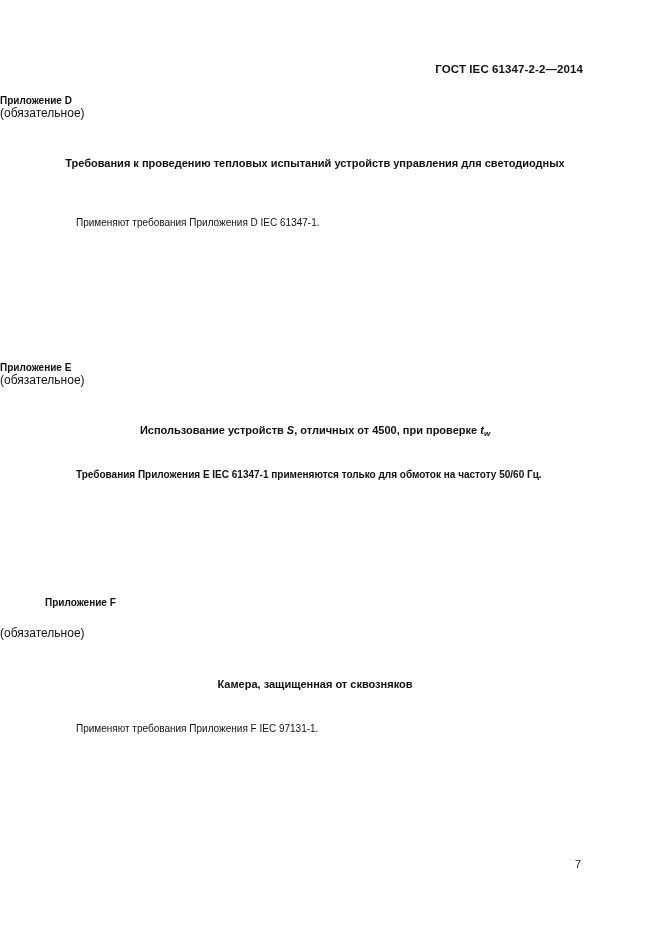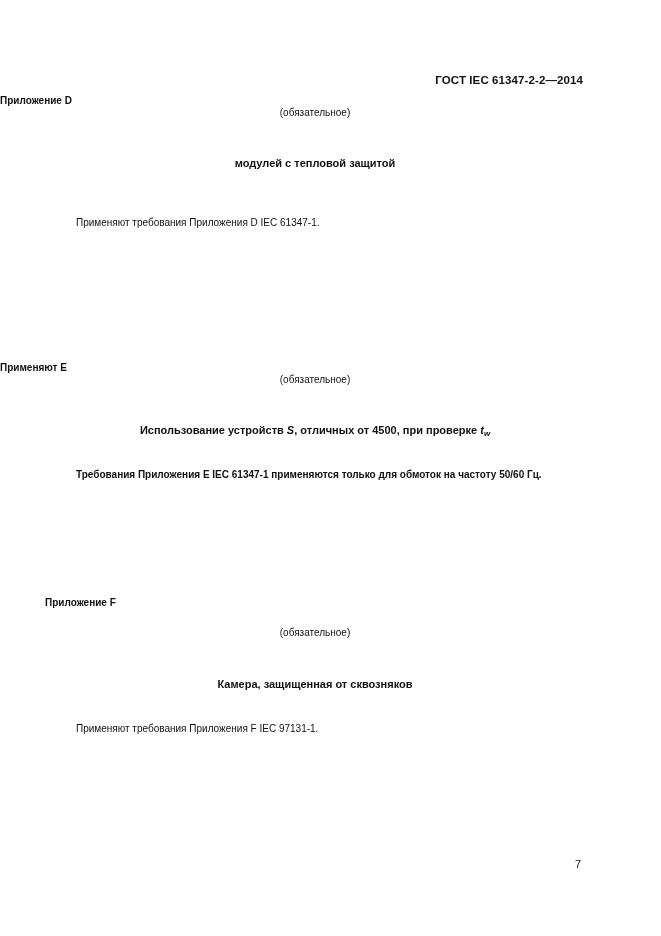--- a/index.html
+++ b/index.html
@@ -15,34 +15,32 @@
       font-family: "Liberation Sans", sans-serif;
       color: #111111;
     }
     .abs { position: absolute; }
     .header-code {
       top: 63px;
       right: 78px;
       font-size: 11.5px;
       font-weight: bold;
       letter-spacing: 0.1px;
-      margin-top: 11px;
     }
     .annex-title {
       left: 0;
       width: 630px;
       font-size: 10px;
       font-weight: bold;
       line-height: 12px;
     }
     .annex-status {
       left: 0;
       width: 630px;
-      text-align: center;
-      font-size: 10px;
+      font-size: 12px;
       line-height: 12px;
     }
     .section-heading {
       left: 40px;
       width: 550px;
       text-align: center;
       font-size: 11px;
       font-weight: bold;
       line-height: 15px;
     }
@@ -61,27 +59,27 @@
   </style>
 </head>
 <body>
 
 <div class="abs header-code">ГОСТ IEC 61347-2-2—2014</div>
 
 <div>
   <div class="abs annex-title" style="top:95px;">Приложение D</div>
   <div class="abs annex-status" style="top:107px;">(обязательное)</div>
   <div class="abs section-heading" style="top:156px;">
-    <div>модулей с тепловой защитой</div>
+    <div>Требования к проведению тепловых испытаний устройств управления для светодиодных</div>
   </div>
   <div class="abs body-text" style="top:216px;">Применяют требования Приложения D IEC 61347-1.</div>
 </div>
 
 <div>
-  <div class="abs annex-title" style="top:362px;">Применяют E</div>
+  <div class="abs annex-title" style="top:362px;">Приложение E</div>
   <div class="abs annex-status" style="top:374px;">(обязательное)</div>
   <div class="abs section-heading" style="top:423px;">
     <span>Использование устройств </span><span class="italic">S</span><span>, отличных от 4500, при проверке </span><span class="italic">t</span><sub class="italic">w</sub>
   </div>
   <div class="abs body-text" style="top:468px;font-weight:bold;">Требования Приложения E IEC 61347-1 применяются только для обмоток на частоту 50/60 Гц.</div>
 </div>
 
 <div>
   <div class="abs annex-title" style="top:597px;padding-left:45px;">Приложение F</div>
   <div class="abs annex-status" style="top:627px;">(обязательное)</div>

